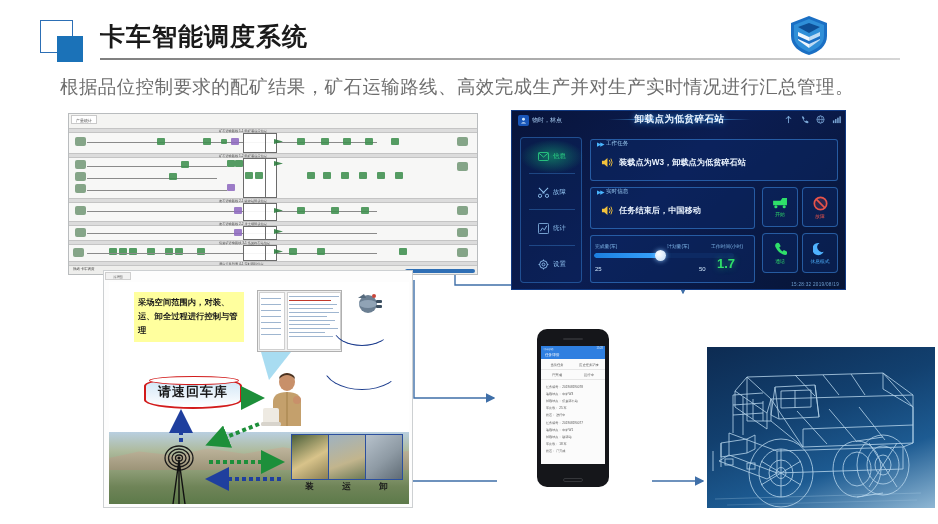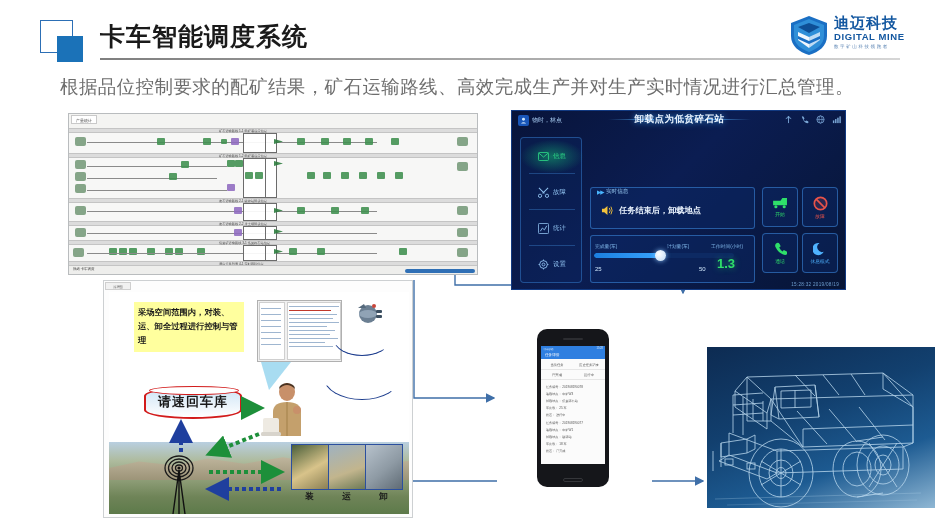--- a/index.html
+++ b/index.html
@@ -70,21 +70,21 @@
   .flag { position:absolute; width:9px; height:7px; background:#2f7d3f; opacity:.9; clip-path:polygon(0 0,100% 35%,0 70%,0 100%); }
   #panel-schedule .statusbar {
     position:absolute; left:0; bottom:0; width:410px; height:9px;
     background:#eeeeec; border-top:1px solid #c4c4c4;
   }
   #panel-schedule .statusbar .sTxt { position:absolute; left:4px; top:1px; font-size:3.4px; color:#333; }
   #panel-schedule .hscroll { position:absolute; right:4px; bottom:1.5px; width:70px; height:4px; background:#2f6fb5; border-radius:2px; }
 
   
   #panel-diagram {
-    position:absolute; left:103px; top:280px; width:310px; height:238px;
+    position:absolute; left:103px; top:270px; width:310px; height:238px;
     background:#fdfdfd; border:1px solid #cdd0d2; overflow:hidden;
   }
   #pd-tab {
     position:absolute; left:1px; top:1px; width:26px; height:8px;
     background:#f1f1f1; border:1px solid #cfcfcf; font-size:3.2px; color:#555;
     line-height:8px; text-align:center;
   }
   #pd-inner { position:absolute; left:5px; top:11px; width:300px; height:222px; background:#fff; }
   #callout {
     position:absolute; left:25px; top:10px; width:110px; height:50px;
@@ -271,25 +271,20 @@
 
   <div id="brand">
     <svg id="brand-glyph" viewBox="0 0 42 42">
       <path d="M21 2 L39 9 L39 22 C39 32 31 38 21 41 C11 38 3 32 3 22 L3 9 Z" fill="#1a6fc4"></path>
       <path d="M21 5 L36 11 L36 22 C36 30 29 35 21 38 C13 35 6 30 6 22 L6 11 Z" fill="#2f8fd8"></path>
       <path d="M10 13 L21 9 L32 13 L21 19 Z" fill="#0e4f96"></path>
       <path d="M10 18 L21 23 L21 34 L10 26 Z" fill="#ffffff" opacity=".93"></path>
       <path d="M32 18 L21 23 L21 34 L32 26 Z" fill="#cfe4f7" opacity=".9"></path>
       <path d="M10 22 L21 27 L32 22 L32 25 L21 30 L10 25 Z" fill="#1a6fc4"></path>
     </svg>
-    <div id="brand-text">
-      <div id="brand-cn">迪迈科技</div>
-      <div id="brand-en">DIGITAL MINE</div>
-      <div id="brand-sub">数字矿山科技领跑者</div>
-    </div>
   </div>
 </div>
 
 <div id="subtitle">根据品位控制要求的配矿结果，矿石运输路线、高效完成生产并对生产实时情况进行汇总管理。</div>
 
 <svg id="connectors">
   <defs>
     <marker id="ah" markerWidth="7" markerHeight="7" refX="6" refY="3.5" orient="auto">
       <path d="M0,0 L7,3.5 L0,7 Z" fill="#3f6fa8"></path>
     </marker>
@@ -592,50 +587,64 @@
             <path d="M6 .6 V2"></path>
             <path d="M6 10 V11.4"></path>
             <path d="M.6 6 H2"></path>
             <path d="M10 6 H11.4"></path>
           </g>
         </svg>
       <span class="sl">设置</span>
     </div>
   </div>
 
-
-  <div class="msgbox" style="left:78px;top:76px;width:165px;height:42px;">
+  <div class="msgbox" style="left:78px;top:28px;width:248px;height:42px;">
     <div class="msg-tag">
       <span class="chev">▶▶</span>
-      <span class="tg">实时信息</span>
+      <span class="tg">工作任务</span>
     </div>
     <div class="msg-body" style="top:17px;">
       <svg width="12" height="11" viewBox="0 0 13 12">
           <path d="M1 4 H3.5 L7 1 V11 L3.5 8 H1 Z" fill="#f2c23c"></path>
           <path d="M9 3.2 Q11 6 9 8.8" stroke="#f2c23c" stroke-width="1" fill="none"></path>
           <path d="M10.8 1.8 Q13.4 6 10.8 10.2" stroke="#f2c23c" stroke-width="1" fill="none"></path>
         </svg>
-      <span class="mt">任务结束后，卸载地点</span>
+      <span class="mt">装载点为W3，卸载点为低贫碎石站</span>
+    </div>
+  </div>
+
+  <div class="msgbox" style="left:78px;top:76px;width:165px;height:42px;">
+    <div class="msg-tag">
+      <span class="chev">▶▶</span>
+      <span class="tg">实时信息</span>
+    </div>
+    <div class="msg-body" style="top:17px;">
+      <svg width="12" height="11" viewBox="0 0 13 12">
+          <path d="M1 4 H3.5 L7 1 V11 L3.5 8 H1 Z" fill="#f2c23c"></path>
+          <path d="M9 3.2 Q11 6 9 8.8" stroke="#f2c23c" stroke-width="1" fill="none"></path>
+          <path d="M10.8 1.8 Q13.4 6 10.8 10.2" stroke="#f2c23c" stroke-width="1" fill="none"></path>
+        </svg>
+      <span class="mt">任务结束后，中国移动</span>
     </div>
   </div>
 
   <div class="msgbox" style="left:78px;top:124px;width:165px;height:48px;">
     <div id="stats-box" style="position:absolute;left:0;top:0;width:165px;height:48px;">
       <span class="stat-lbl" style="left:4px;top:7px;">完成量(车)</span>
       <span class="stat-lbl" style="left:76px;top:7px;">计划量(车)</span>
       <span class="stat-lbl" style="left:120px;top:7px;">工作时间(小时)</span>
 
       <div id="prog-track">
         <div id="prog-fill" style="width:70px;"></div>
       </div>
       <div id="prog-knob" style="left:64px;"></div>
 
       <span class="stat-val" style="left:4px;top:30px;">25</span>
       <span class="stat-val" style="left:108px;top:30px;">50</span>
-      <span id="work-hours" style="left:126px;top:20px;position:absolute;">1.3</span>
+      <span id="work-hours" style="left:126px;top:20px;position:absolute;">1.7</span>
     </div>
   </div>
 
   <div class="act-btn" style="left:250px;top:76px;">
     <svg width="17" height="12" viewBox="0 0 18 13">
       <path d="M1 9 V4 H9 L11 1 H16 V9 Z" fill="#2fe06a"></path>
       <circle cx="4" cy="10.6" r="1.7" fill="#2fe06a"></circle>
       <circle cx="13" cy="10.6" r="1.7" fill="#2fe06a"></circle>
     </svg>
     <span class="abl" style="color:#2fe06a;">开始</span>

